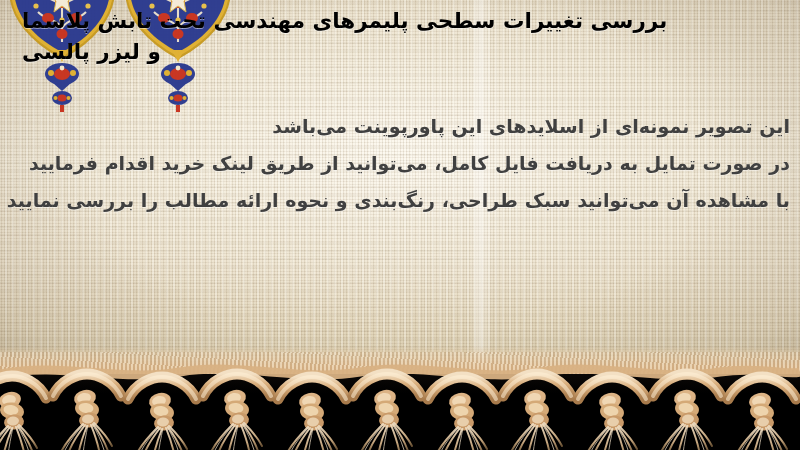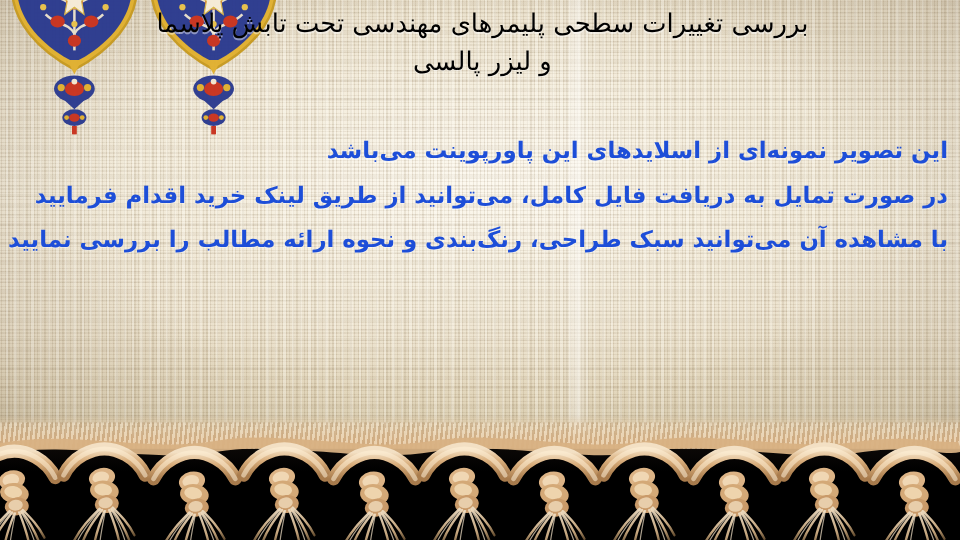--- a/index.html
+++ b/index.html
@@ -158,38 +158,38 @@
     left: 0; top: 0;
     width: 800px;
     height: 378px;
   }
 
   .slide-title {
     position: absolute;
     top: 6px;
     right: 18px;
     width: 760px;
-    text-align: center;
+    text-align: left;
     color: #000;
     font-size: 21.5px;
-    font-weight: normal;
+    font-weight: bold;
     line-height: 1.42;
     letter-spacing: -0.2px;
     direction: rtl;
     text-shadow: 0 1px 0 rgba(255,255,255,0.45);
   }
 
   .body-block {
     position: absolute;
     top: 108px;
     right: 10px;
     width: 782px;
     text-align: right;
     direction: rtl;
-    color: #1d4ed8;
+    color: #404040;
     font-size: 19px;
     font-weight: bold;
     line-height: 1.95;
     letter-spacing: -0.1px;
     text-shadow: 0 1px 0 rgba(255,255,255,0.40);
   }
   .body-line { display: block; white-space: nowrap; }
 </style>
 </head>
 <body>

